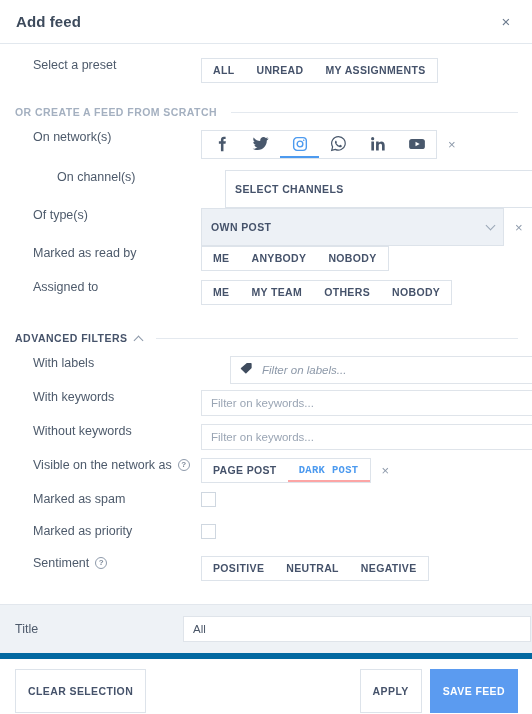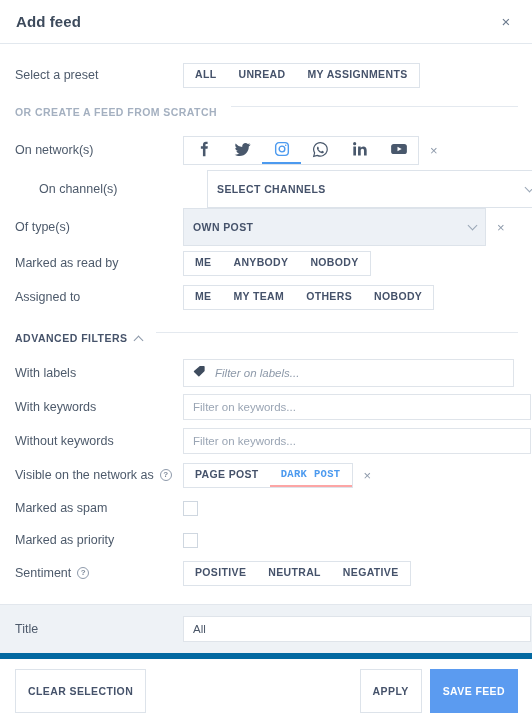--- a/index.html
+++ b/index.html
@@ -50,23 +50,24 @@
 
   
   .body {
     flex: 1 1 auto;
     overflow: hidden;
     padding-top: 14px;
   }
 
   .row {
     display: flex;
-    align-items: center;
+    align-items: flex-start;
     padding: 0 14px 0 15px;
     min-height: 34px;
+    margin-left: 18px;
   }
   .row-label {
     width: 168px;
     flex: 0 0 168px;
     font-size: 12.5px;
     color: #4d5a6b;
     display: flex;
     align-items: center;
     gap: 6px;
   }
@@ -98,21 +99,21 @@
   }
   .seg-item.active {
     color: #4c9aef;
     border-bottom: 2px solid #fca5a5;
     font-family: Liberation Mono, monospace;
   }
 
   
   .section-divider {
     display: flex;
-    align-items: flex-start;
+    align-items: center;
     padding: 0 14px 0 15px;
     margin: 14px 0 12px 0;
   }
   .section-divider .sd-text {
     font-size: 10.5px;
     font-weight: bold;
     letter-spacing: 0.45px;
     color: #a4b0c0;
     white-space: nowrap;
   }
@@ -409,21 +410,21 @@
     </div>
 
     <div class="section-divider adv">
       <div class="sd-text">
         <span>ADVANCED FILTERS</span>
         <span class="chev-up"></span>
       </div>
       <div class="sd-line"></div>
     </div>
 
-    <div class="row" style="min-height:34px;">
+    <div class="row" style="min-height:34px;gap:29px;">
       <div class="row-label">With labels</div>
       <div class="row-control">
         <div class="tagfield">
           <span>
             <svg width="13" height="13" viewBox="0 0 24 24" fill="#3f4c5e">
                 <path d="M1.8 12.7l8.1 8.1c.5.5 1.3.5 1.8 0l9.4-9.4c.3-.3.4-.6.4-1V3.3c0-.7-.6-1.3-1.3-1.3h-7.1c-.4 0-.7.1-1 .4L1.8 11c-.5.5-.5 1.3 0 1.7z"></path>
               </svg>
           </span>
           <span class="ph">Filter on labels...</span>
         </div>

